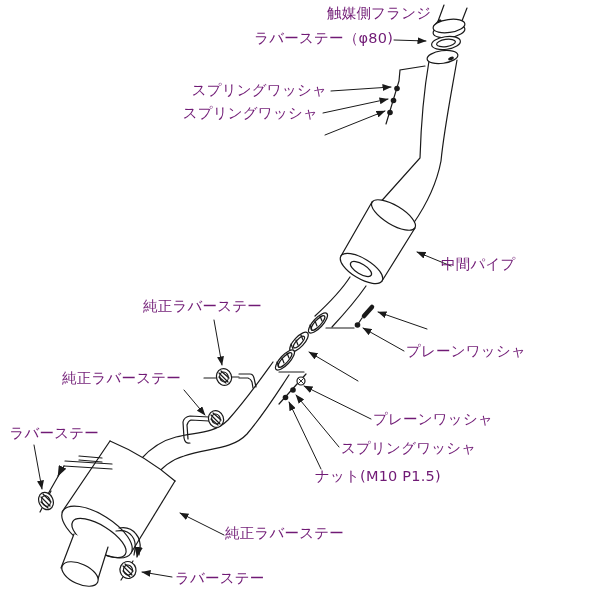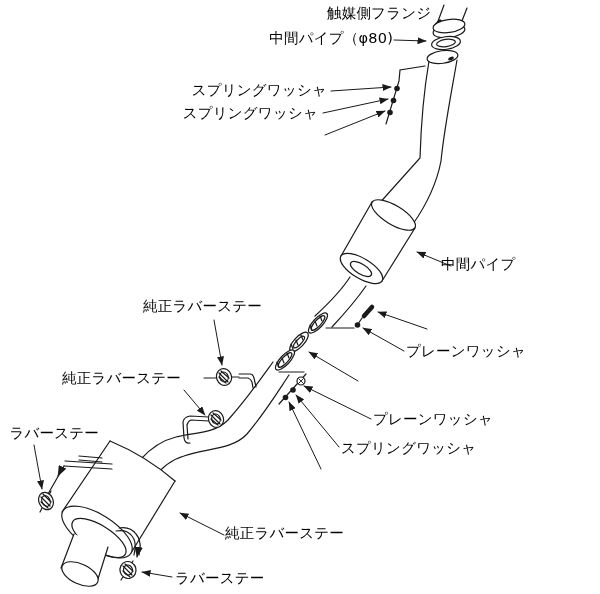--- a/index.html
+++ b/index.html
@@ -3,21 +3,21 @@
 <meta charset="utf-8">
 <style>
   html,body{margin:0;padding:0;background:#fff;}
   .canvas{
     position:relative;width:600px;height:594px;background:#ffffff;
     font-family:"DejaVu Sans",sans-serif;overflow:hidden;
   }
   .art{position:absolute;left:0;top:0;}
   .lbl{
     position:absolute;white-space:nowrap;font-size:14.5px;line-height:15px;
-    color:#000000;letter-spacing:0.2px;
+    color:#701a75;letter-spacing:0.2px;
   }
 </style>
 </head>
 <body>
 
 <div class="canvas">
 
 <svg class="art" width="600" height="594" viewBox="0 0 600 594" stroke="#1a1a1a" fill="none" stroke-width="1.2" stroke-linecap="round">
   <defs>
     <marker id="arw" markerWidth="9" markerHeight="7" refX="8.5" refY="3.5" orient="auto">
@@ -193,25 +193,26 @@
     <line x1="371" y1="419" x2="304" y2="386" marker-end="url(#arw)"></line>
     <line x1="339" y1="447" x2="296" y2="395" marker-end="url(#arw)"></line>
     <line x1="321" y1="469" x2="289" y2="402" marker-end="url(#arw)"></line>
     <line x1="34" y1="445" x2="42" y2="489" marker-end="url(#arw)"></line>
     <line x1="224" y1="535" x2="180" y2="513" marker-end="url(#arw)"></line>
     <line x1="172" y1="577" x2="142" y2="572" marker-end="url(#arw)"></line>
   </g>
 </svg>
 
 <div class="lbl" style="left:327px;top:6px">触媒側フランジ</div>
-<div class="lbl" style="right:207px;top:31px">中間パイプ（φ80)</div>
+<div class="lbl" style="right:207px;top:31px">ラバーステー（φ80)</div>
 <div class="lbl" style="right:273px;top:83px">スプリングワッシャ</div>
 <div class="lbl" style="right:282px;top:106px">スプリングワッシャ</div>
 <div class="lbl" style="left:441px;top:257px">中間パイプ</div>
 <div class="lbl" style="right:338px;top:299px">純正ラバーステー</div>
 <div class="lbl" style="left:406px;top:344px">プレーンワッシャ</div>
 <div class="lbl" style="right:419px;top:371px">純正ラバーステー</div>
 <div class="lbl" style="left:373px;top:412px">プレーンワッシャ</div>
 <div class="lbl" style="left:341px;top:441px">スプリングワッシャ</div>
+<div class="lbl" style="left:315px;top:469px">ナット(M10 P1.5)</div>
 <div class="lbl" style="right:501px;top:426px">ラバーステー</div>
 <div class="lbl" style="left:225px;top:526px">純正ラバーステー</div>
 <div class="lbl" style="left:175px;top:571px">ラバーステー</div>
 
 </div>
 </body></html>

